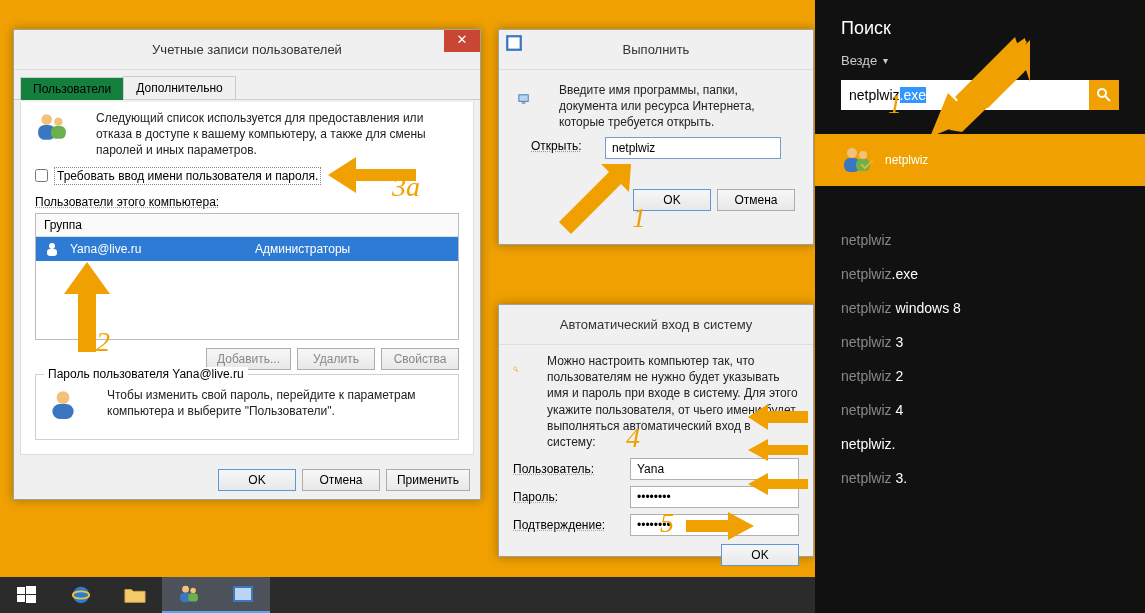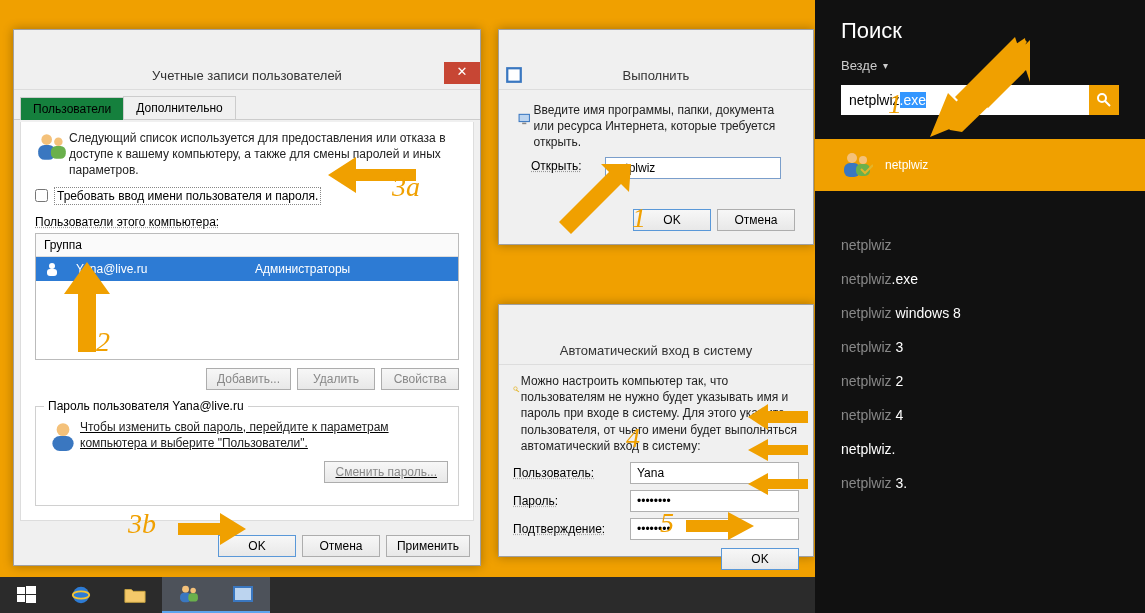--- a/index.html
+++ b/index.html
@@ -15,29 +15,28 @@
   }
 
   
   .dlg {
     position: absolute;
     background: #f0f0f0;
     border: 1px solid #a0a0a0;
     box-shadow: 0 0 10px rgba(0,0,0,0.3);
   }
   .dlg-title {
-    height: 28px;
+    height: 40px;
     display: flex;
     align-items: center;
     justify-content: center;
     font-size: 13px;
     color: #333;
     position: relative;
     border-bottom: 1px solid #ddd;
-    margin-top: 32px;
   }
   .dlg-icon-left {
     position: absolute;
     left: 6px;
     top: 4px;
     width: 18px; height: 18px;
   }
   .close-btn {
     position: absolute;
     right: 0; top: 0;
@@ -54,59 +53,58 @@
     padding: 4px 12px;
     border: 1px solid #ccc;
     border-bottom: none;
     background: #f0f0f0;
     font-size: 12px;
     margin-right: -1px;
     cursor: pointer;
   }
   .tab.active { background: #15803d; position: relative; top: 1px; }
   .ua-body { padding: 8px 14px 14px; background: #fff; margin: 0 6px 6px; border: 1px solid #ddd; border-top: none; }
-  .desc-row { display: flex; gap: 0; margin-bottom: 8px; }
+  .desc-row { display: flex; gap: 27px; margin-bottom: 8px; }
   .big-icon { width: 34px; height: 34px; flex: none; }
   .desc-text { font-size: 12px; color: #222; line-height: 1.35; }
   .chk-row { display: flex; gap: 6px; align-items: center; margin: 6px 0 10px; }
   .chk-row input { margin: 0; }
   .chk-row label { border: 1px dotted #888; padding: 1px 2px; }
   .sub-label { text-decoration: underline; text-decoration-style: dotted; text-decoration-color: #999; margin-bottom: 4px; display: block; }
 
   .user-table {
     border: 1px solid #bbb;
     width: 100%;
     background: #fff;
   }
   .ut-head { display: flex; border-bottom: 1px solid #ddd; }
   .ut-head-cell {
     flex: 1; padding: 4px 8px; border-right: 1px solid #ddd;
     background: #fafafa;
   }
   .ut-head-cell:last-child { border-right: none; }
   .ut-row { display: flex; background: #2d7bd4; color: #fff; }
-  .ut-cell { flex: 1; padding: 4px 8px; display: flex; align-items: center; gap: 16px; }
+  .ut-cell { flex: 1; padding: 4px 8px; display: flex; align-items: center; gap: 10px; }
   .ut-space { height: 78px; }
 
   .btn-row { display: flex; gap: 6px; justify-content: flex-end; margin-top: 8px; }
   .btn {
     min-width: 78px; padding: 3px 10px;
     border: 1px solid #adadad;
     background: linear-gradient(#f7f7f7,#e8e8e8);
     font-size: 12px; text-align: center;
     cursor: pointer;
   }
   .btn.disabled { color: #888; cursor: default; }
 
   .group-box {
     border: 1px solid #d0d0d0;
-    padding: 12px 10px 22px;
-    margin-top: 16px;
+    padding: 12px 10px 10px;
+    margin-top: 4px;
     position: relative;
-    text-decoration: underline;
   }
   .group-box-title {
     position: absolute; top: -8px; left: 8px;
     background: #fff; padding: 0 4px;
     font-size: 12px;
   }
 
   .dlg-footer {
     display: flex; gap: 6px; justify-content: flex-end;
     padding: 8px 10px;
@@ -131,21 +129,21 @@
 
   
   .search-panel {
     position: absolute;
     right: 0; top: 0;
     width: 330px; height: 613px;
     background: #111;
     color: #eee;
     padding: 18px 26px 18px 26px;
   }
-  .search-title { font-size: 22px; font-weight: 300; margin-bottom: 14px; color: #fff; }
+  .search-title { font-size: 18px; font-weight: 300; margin-bottom: 14px; color: #fff; }
   .scope-row { display: flex; align-items: center; gap: 6px; color: #ccc; font-size: 13px; margin-bottom: 12px; }
   .chevron { font-size: 10px; }
   .s-input-row { display: flex; gap: 0; margin-bottom: 24px; }
   .s-input {
     flex: 1; height: 30px; border: none;
     background: #fff; color: #000;
     padding: 0 8px; font-size: 14px;
   }
   .s-input .hl { background: #3399ff; color: #fff; padding: 0 0; }
   .s-btn {
@@ -253,23 +251,20 @@
 
     <div class="group-box">
       <span class="group-box-title">Пароль пользователя Yana@live.ru</span>
       <div class="desc-row">
         <svg class="big-icon" viewBox="0 0 32 32">
           <circle cx="16" cy="10" r="6" fill="#f4c17a"></circle>
             <rect x="6" y="16" width="20" height="14" rx="7" fill="#3a77c0"></rect>
         </svg>
         <div class="desc-text">Чтобы изменить свой пароль, перейдите к параметрам компьютера и выберите "Пользователи".</div>
       </div>
-      <div class="btn-row">
-        <div class="btn disabled">Сменить пароль...</div>
-      </div>
     </div>
   </div>
   <div class="dlg-footer">
     <div class="btn" style="border-color:#5a98d8">OK</div>
     <div class="btn">Отмена</div>
     <div class="btn">Применить</div>
   </div>
 </div>
 
 <div class="dlg" style="left:498px; top:29px; width:316px; height:216px;">

